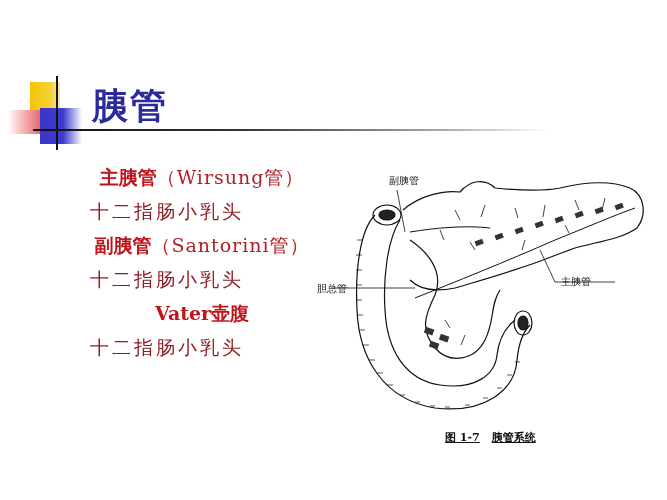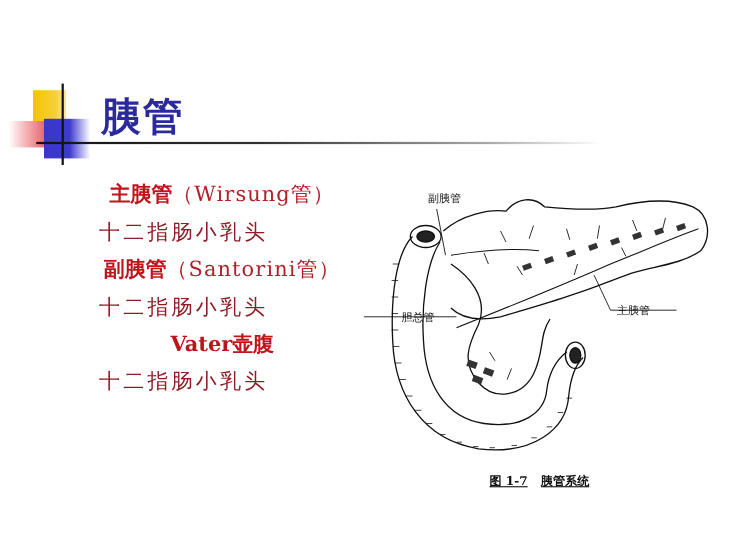--- a/index.html
+++ b/index.html
@@ -97,20 +97,20 @@
 
       <g stroke="#111" stroke-width="0.8">
         <line x1="72" y1="20" x2="80" y2="62"></line>
         <line x1="6" y1="118" x2="90" y2="118"></line>
         <line x1="230" y1="112" x2="290" y2="112"></line>
         <line x1="230" y1="112" x2="215" y2="80"></line>
       </g>
     </svg>
     <div class="lbl" style="left:64px; top:4px;">副胰管</div>
     <div class="lbl" style="left:236px; top:105px;">主胰管</div>
-    <div class="lbl" style="left:-8px; top:112px;margin-left:48px;">胆总管</div>
+    <div class="lbl" style="left:-8px; top:112px;">胆总管</div>
   </div>
 
   <div class="caption">
     <span>图 1-7</span><span>胰管系统</span>
   </div>
 
 </div>
 
 </body></html>

